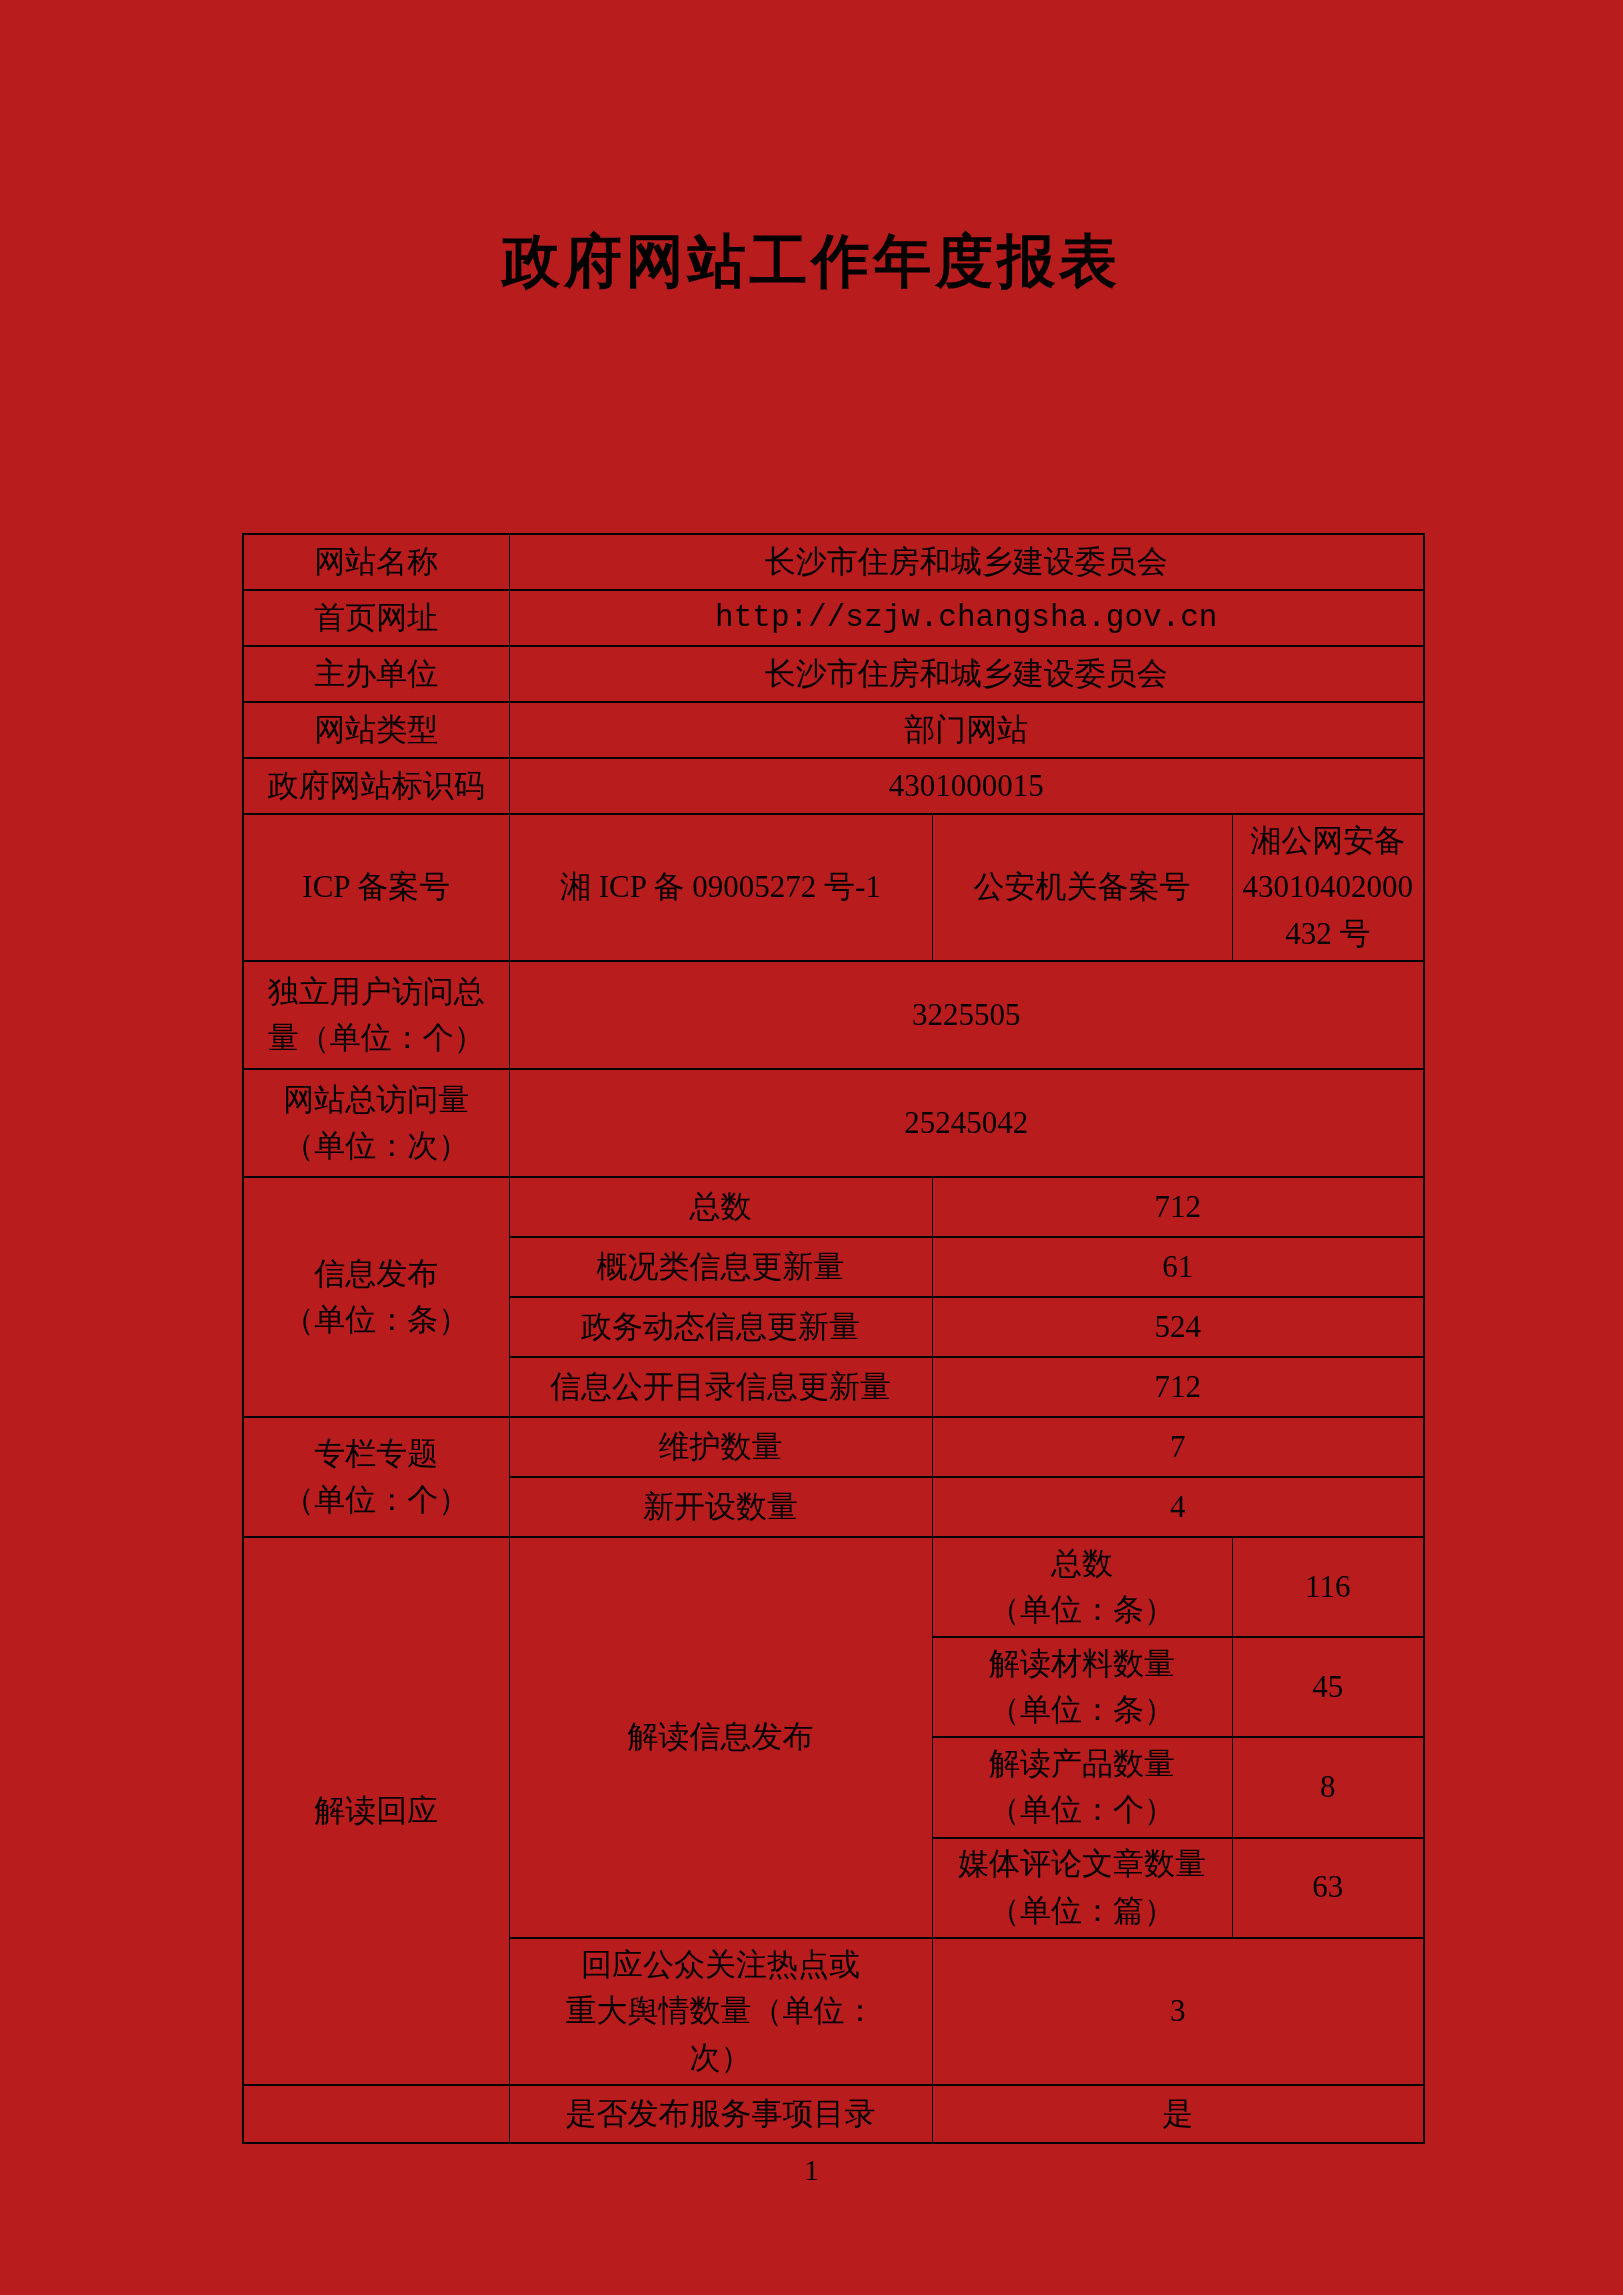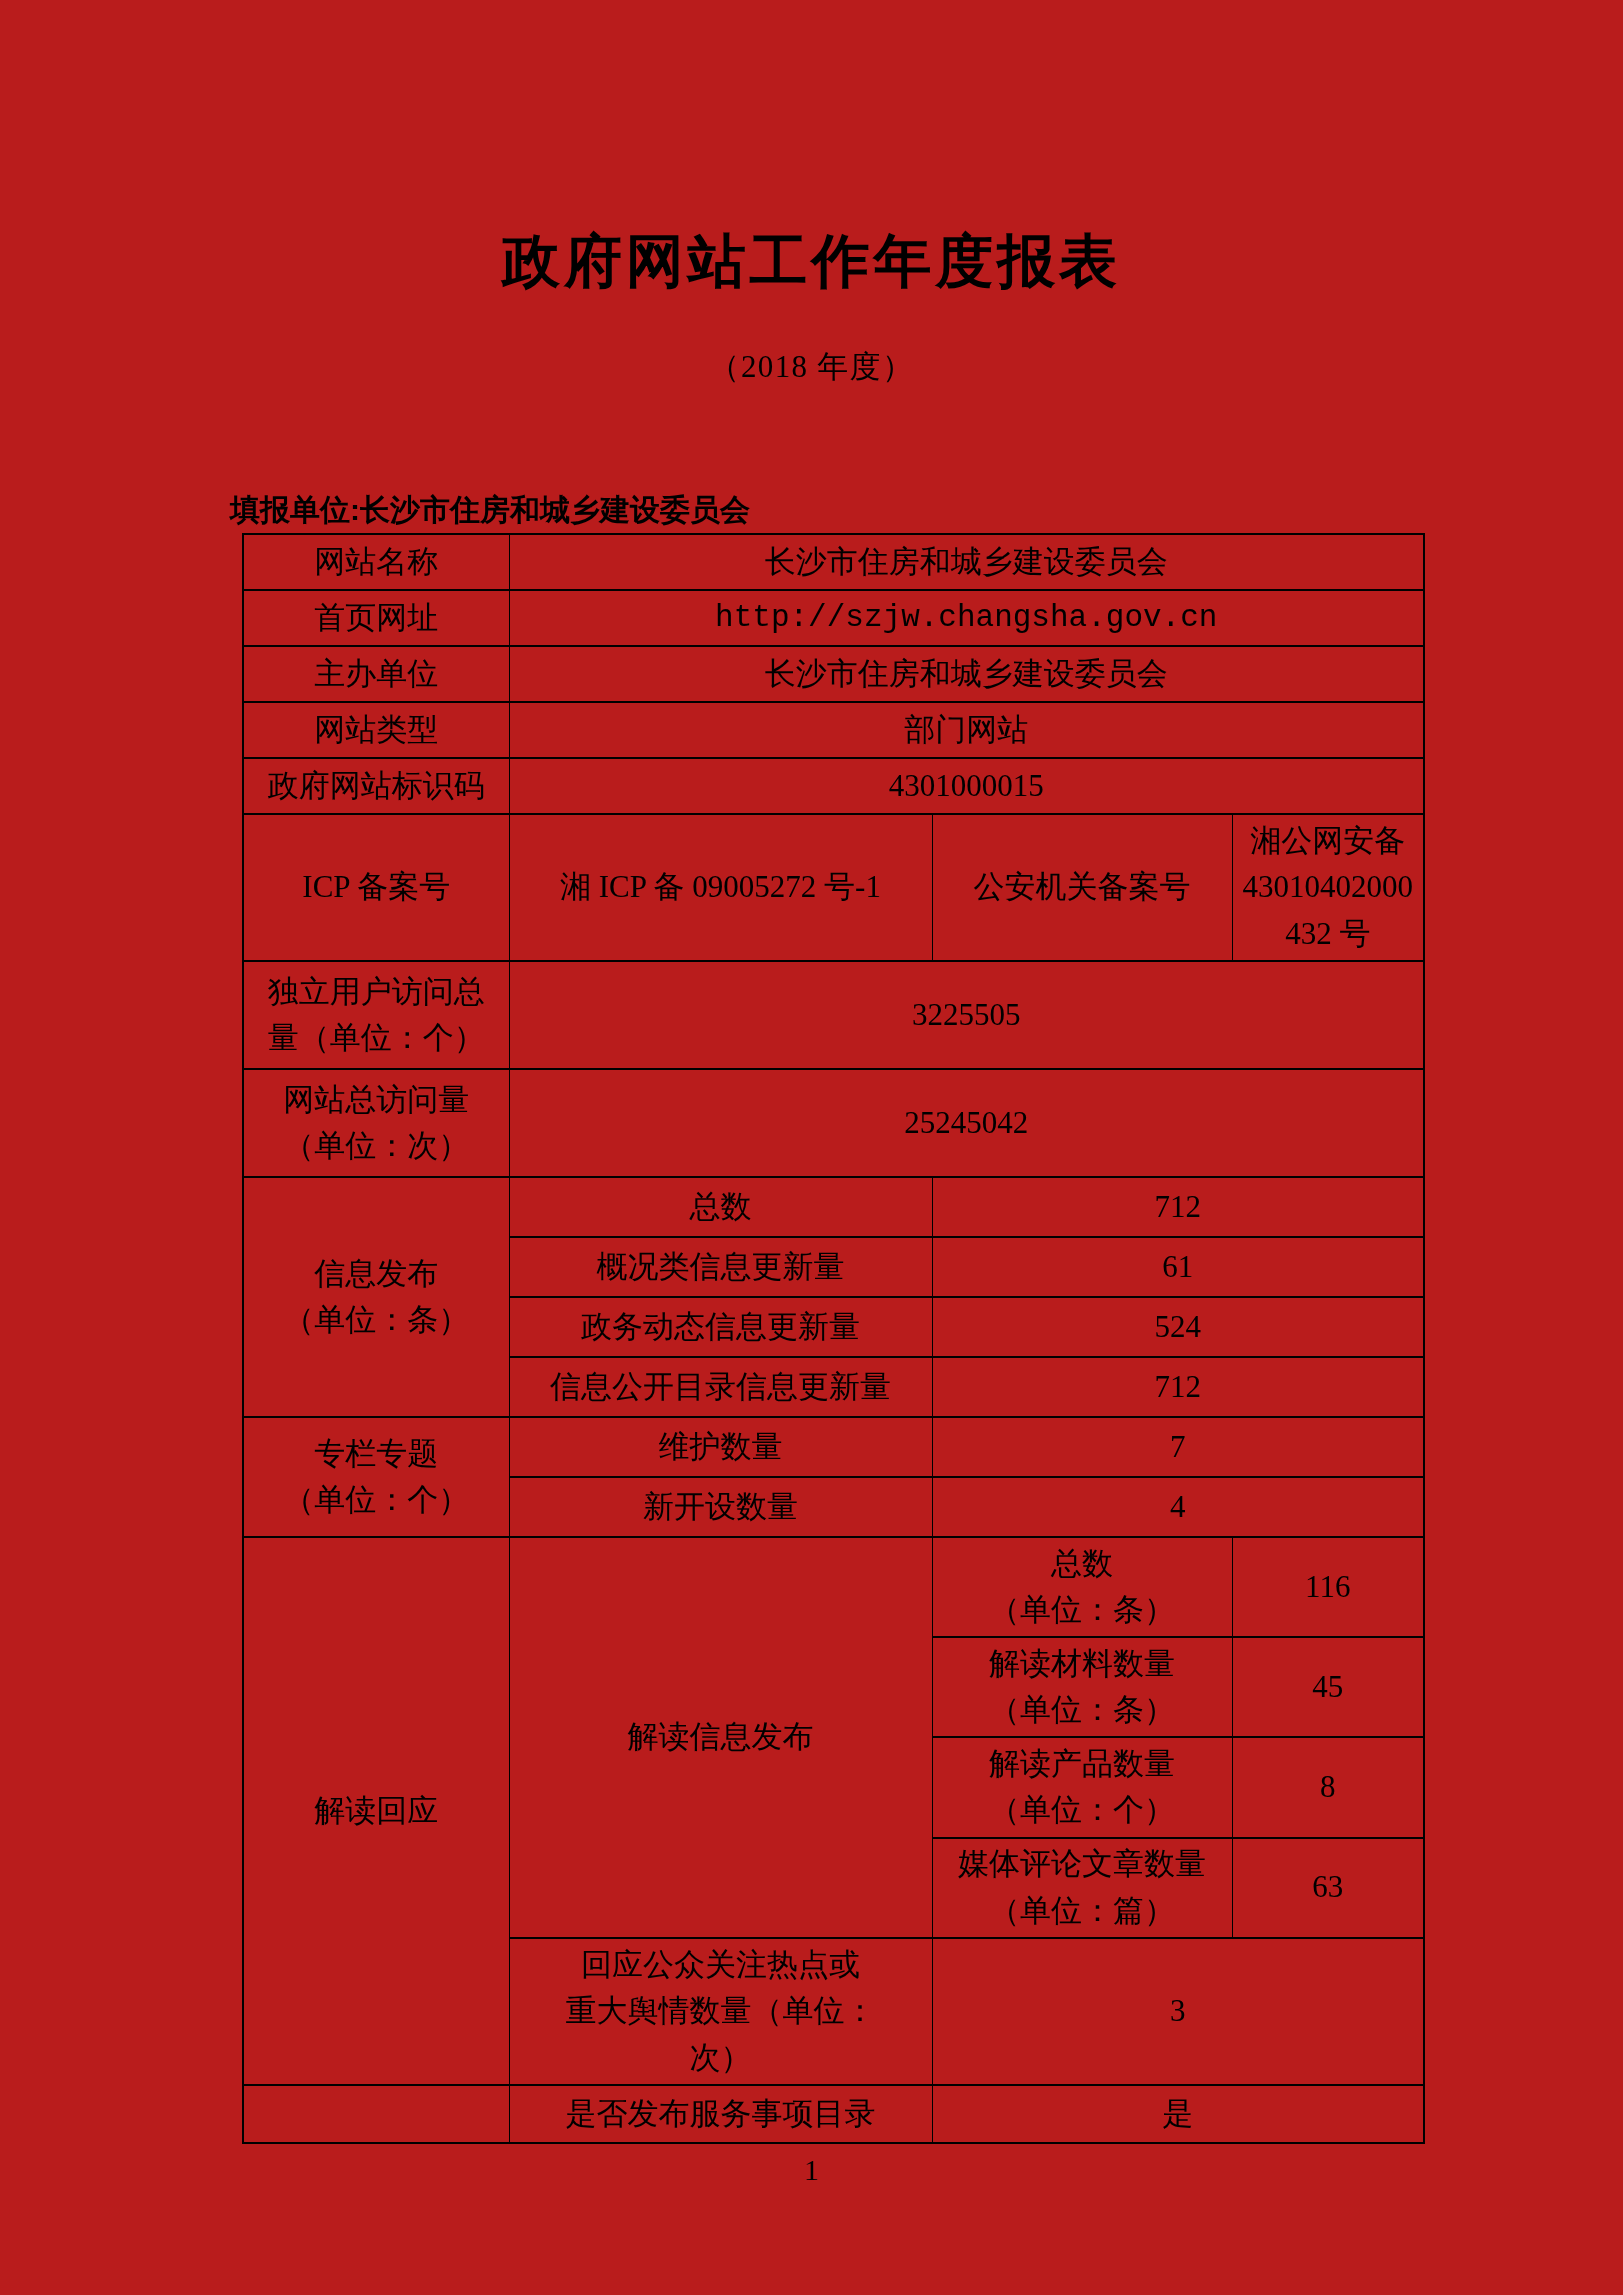--- a/index.html
+++ b/index.html
@@ -37,22 +37,20 @@
     position:absolute;top:2153px;left:0;width:100%;text-align:center;
     font-size:30px;
   }
 </style>
 </head>
 <body>
 
 <div class="page">
 
   <div class="report-title">政府网站工作年度报表</div>
-  <div class="report-subtitle">（2018 年度）</div>
-  <div class="reporting-unit">填报单位:长沙市住房和城乡建设委员会</div>
 
   <table class="report">
     <colgroup>
       <col style="width:266px">
         <col style="width:423px">
         <col style="width:300px">
         <col style="width:192px">
     </colgroup>
 
     <tbody>

